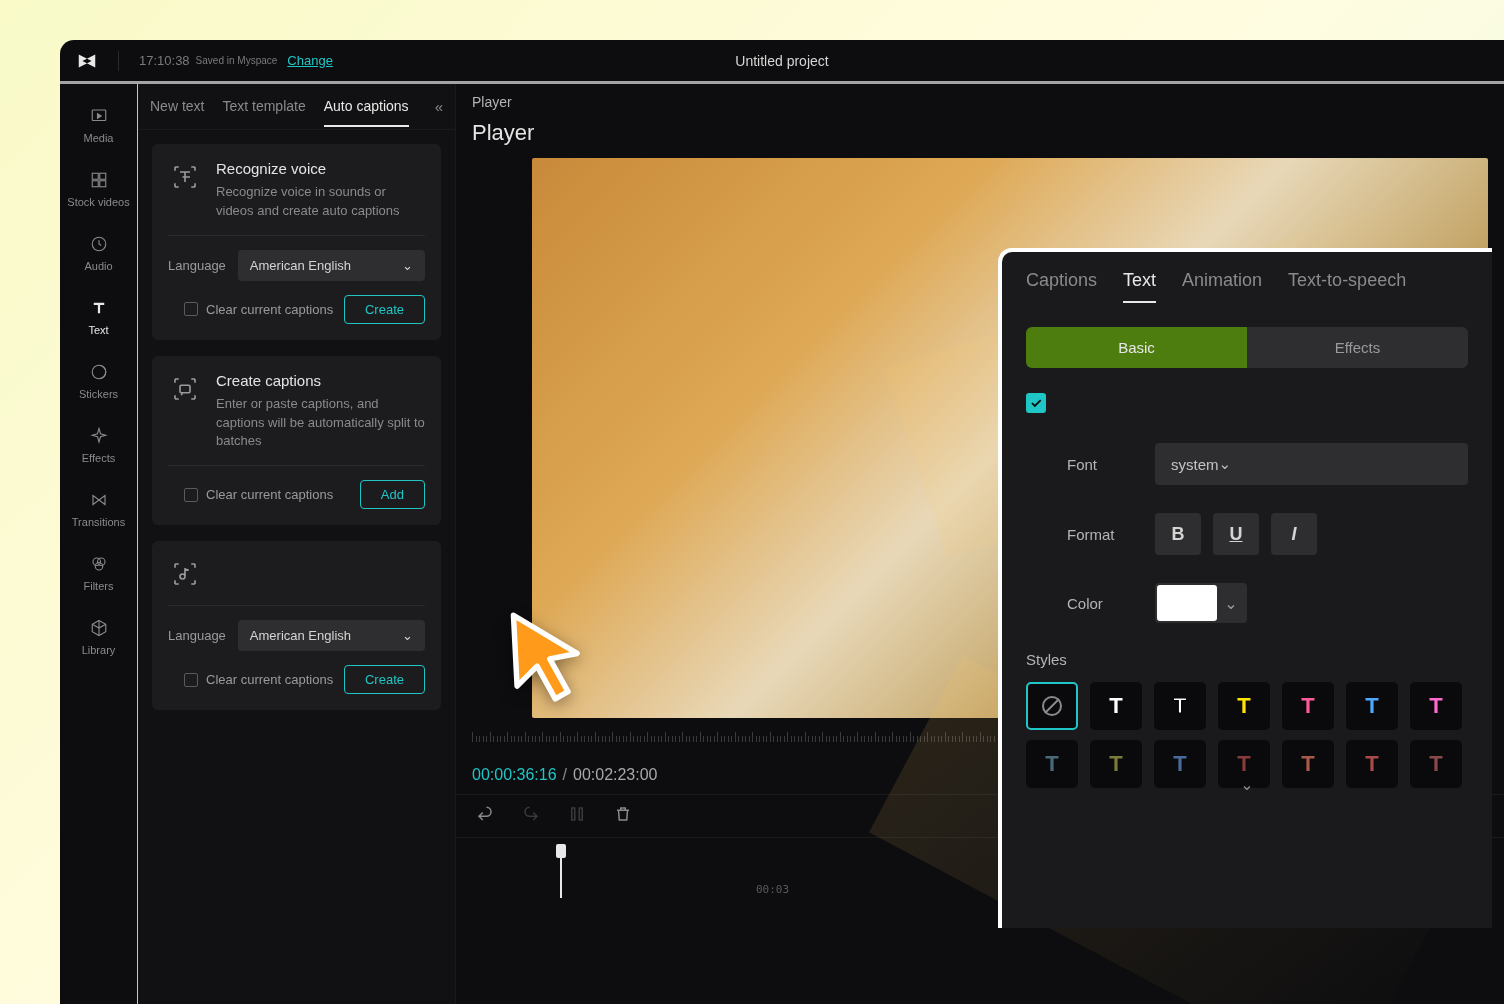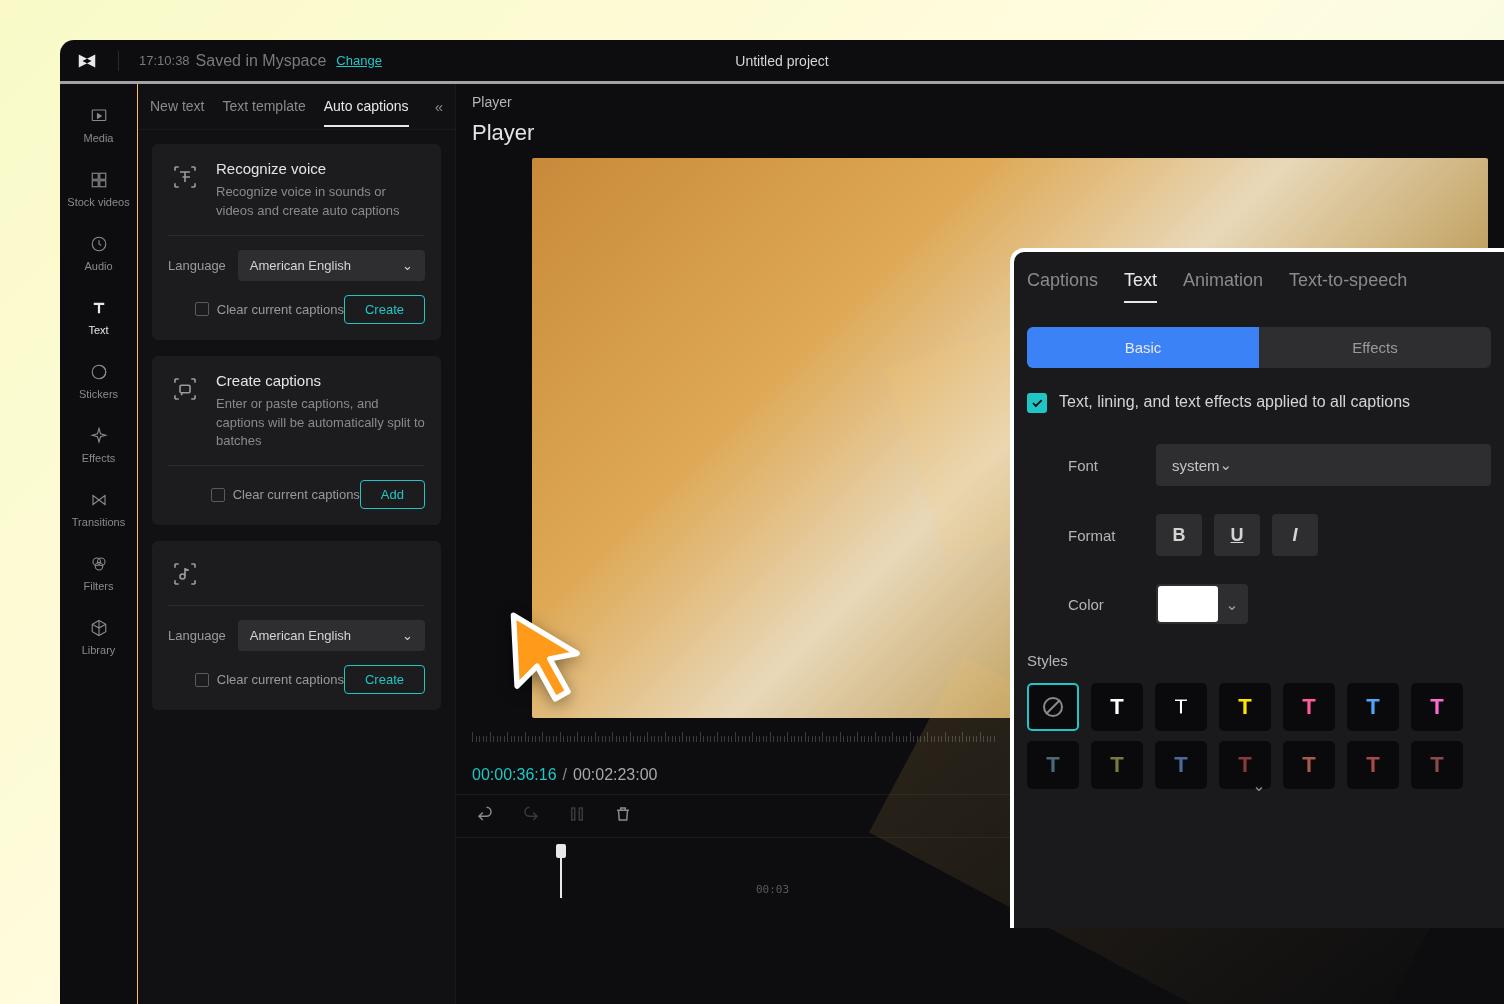--- a/index.html
+++ b/index.html
@@ -5,21 +5,21 @@
     * { margin: 0; padding: 0; box-sizing: border-box; font-family: -apple-system, BlinkMacSystemFont, 'Segoe UI', sans-serif; }
     body { background: linear-gradient(135deg, #f9fac8 0%, #fffce0 50%, #e8fae8 100%); width: 1504px; height: 1004px; padding: 40px 0 0 60px; overflow: hidden; }
     .app-window { background: #0d0d0f; border-radius: 14px 0 0 0; width: 1444px; height: 964px; overflow: hidden; display: flex; flex-direction: column; position: relative; }
     
     
     .topbar { height: 44px; display: flex; align-items: center; padding: 0 16px; border-bottom: 3px solid #a3a3a3; }
     .logo { width: 22px; height: 22px; display: flex; align-items: center; justify-content: center; }
     .logo svg { width: 22px; height: 22px; }
     .topbar-divider { width: 1px; height: 20px; background: #2a2a2c; margin: 0 20px; }
     .ts { color: #7a7a7c; font-size: 13px; margin-right: 6px; }
-    .saved-text { color: #7a7a7c; font-size: 16px; }
+    .saved-text { color: #7a7a7c; font-size: 10px; }
     .change-link { color: #20c6c6; font-size: 13px; text-decoration: underline; margin-left: 10px; cursor: pointer; }
     .project-title { color: #d6d6d6; font-size: 14px; position: absolute; left: 50%; transform: translateX(-50%); }
     
     
     .main-row { display: flex; flex: 1; overflow: hidden; }
     
     
     .sidebar { width: 78px; background: #0d0d0f; border-right: 1px solid #fdba74; display: flex; flex-direction: column; align-items: center; padding-top: 14px; gap: 10px; }
     .side-item { display: flex; flex-direction: column; align-items: center; gap: 6px; padding: 8px 0; width: 100%; cursor: pointer; color: #8a8a8c; }
     .side-item.active { color: #e8e8e8; }
@@ -36,21 +36,21 @@
     .panel-body { padding: 14px; display: flex; flex-direction: column; gap: 16px; }
     .card { background: #1c1c1e; border-radius: 6px; padding: 16px; }
     .card-head { display: flex; gap: 14px; margin-bottom: 10px; }
     .card-icon { width: 34px; height: 34px; display: flex; align-items: center; justify-content: center; flex-shrink: 0; color: #9a9a9c; }
     .card-title { color: #e4e4e4; font-size: 15px; margin-bottom: 6px; }
     .card-desc { color: #8a8a8c; font-size: 13px; line-height: 1.45; }
     .card-divider { height: 1px; background: #2a2a2c; margin: 14px 0; }
     .card-row { display: flex; align-items: center; gap: 12px; margin-bottom: 14px; }
     .card-label { color: #9a9a9c; font-size: 13px; }
     .select { background: #2e2e30; border-radius: 4px; padding: 8px 12px; display: flex; align-items: center; justify-content: space-between; flex: 1; color: #d4d4d4; font-size: 13px; cursor: pointer; }
-    .card-footer { display: flex; align-items: center; justify-content: flex-end; padding-left: 16px; }
+    .card-footer { display: flex; align-items: center; justify-content: space-between; padding-left: 16px; }
     .checkbox-row { display: flex; align-items: center; gap: 8px; }
     .checkbox { width: 14px; height: 14px; border: 1.5px solid #5a5a5c; border-radius: 2px; cursor: pointer; }
     .checkbox-label { color: #9a9a9c; font-size: 13px; }
     .primary-btn { border: 1px solid #20c6c6; color: #20c6c6; background: transparent; border-radius: 4px; padding: 6px 20px; font-size: 13px; cursor: pointer; }
     
     
     .right-side { flex: 1; display: flex; flex-direction: column; position: relative; }
     .player-section { padding: 10px 16px 0 16px; }
     .player-small-label { color: #b4b4b4; font-size: 14px; margin-bottom: 10px; }
     .player-big-label { color: #e4e4e4; font-size: 22px; font-weight: 500; margin-bottom: 12px; }
@@ -65,27 +65,27 @@
     .timeline-toolbar { border-top: 1px solid #1a1a1c; border-bottom: 1px solid #1a1a1c; height: 44px; display: flex; align-items: center; gap: 28px; padding: 0 20px; margin-top: 10px; }
     .tlt-icon { color: #8a8a8c; cursor: pointer; }
     .tlt-icon.disabled { color: #3a3a3c; cursor: default; }
     .playhead-area { position: relative; height: 50px; margin-top: 6px; }
     .playhead { position: absolute; left: 100px; top: 0; }
     .playhead-head { width: 10px; height: 14px; background: #e8e8e8; border-radius: 2px; }
     .playhead-line { width: 2px; height: 40px; background: #e8e8e8; margin-left: 4px; }
     .tl-label { position: absolute; bottom: -2px; left: 300px; color: #5a5a5c; font-size: 11px; font-family: monospace; }
     
     
-    .inspector { position: absolute; right: 0; top: 208px; width: 494px; background: #1a1a1c; border-radius: 14px 0 0 0; border: 4px solid #fff; border-right: none; border-bottom: none; padding: 18px 13px; height: 680px; z-index: 10; }
+    .inspector { position: absolute; right: 12px; top: 208px; width: 494px; background: #1a1a1c; border-radius: 14px 0 0 0; border: 4px solid #fff; border-right: none; border-bottom: none; padding: 18px 24px; height: 680px; z-index: 10; }
     .insp-tabs { display: flex; gap: 26px; font-size: 18px; margin-bottom: 24px; }
     .insp-tab { color: #8a8a8c; cursor: pointer; padding-bottom: 10px; }
     .insp-tab.active { color: #e8e8e8; border-bottom: 2px solid #e8e8e8; }
     .insp-subtabs { display: flex; margin-bottom: 22px; }
     .insp-subtab { flex: 1; text-align: center; padding: 12px 0; background: #2e2e30; color: #9a9a9c; font-size: 15px; border-radius: 6px; cursor: pointer; }
-    .insp-subtab.active { background: #3b82f6; color: #e8e8e8; text-align: center; }
+    .insp-subtab.active { background: #4d7c0f; color: #e8e8e8; text-align: center; }
     .insp-subtab:first-child { border-radius: 6px 0 0 6px; }
     .insp-subtab:last-child { border-radius: 0 6px 6px 0; }
     .apply-row { display: flex; align-items: flex-start; gap: 12px; margin-bottom: 30px; color: #d4d4d4; font-size: 16px; line-height: 1.5; }
     .cb-checked { width: 20px; height: 20px; background: #20c6c6; border-radius: 3px; display: flex; align-items: center; justify-content: center; flex-shrink: 0; margin-top: 3px; }
     .insp-row { display: flex; align-items: center; margin-bottom: 28px; }
     .insp-label { width: 88px; color: #b4b4b4; font-size: 15px; margin-left: 41px; }
     .font-select { flex: 1; background: #2e2e30; border-radius: 4px; padding: 12px 16px; display: flex; align-items: center; color: #c4c4c4; font-size: 15px; cursor: pointer; }
     .fmt-buttons { display: flex; gap: 12px; }
     .fmt-btn { width: 46px; height: 42px; background: #2e2e30; border-radius: 4px; display: flex; align-items: center; justify-content: center; color: #d4d4d4; font-size: 18px; font-weight: 700; cursor: pointer; }
     .color-swatch { width: 60px; height: 36px; background: #fff; border-radius: 3px; }
@@ -507,21 +507,20 @@
     <div class="insp-subtabs">
       <div class="insp-subtab active">Basic</div>
       <div class="insp-subtab">Effects</div>
     </div>
     <div class="apply-row">
       <div class="cb-checked">
         <svg width="14" height="14" viewBox="0 0 24 24" fill="none" stroke="#0a0a0c" stroke-width="3">
             <path d="M5 12l5 5L20 7"></path>
           </svg>
       </div>
-      <span>Text, lining, and text effects applied to all captions</span>
     </div>
     <div class="insp-row">
       <span class="insp-label">Font</span>
       <div class="font-select">
         <span>system</span>
         <span>⌄</span>
       </div>
     </div>
     <div class="insp-row">
       <span class="insp-label">Format</span>

